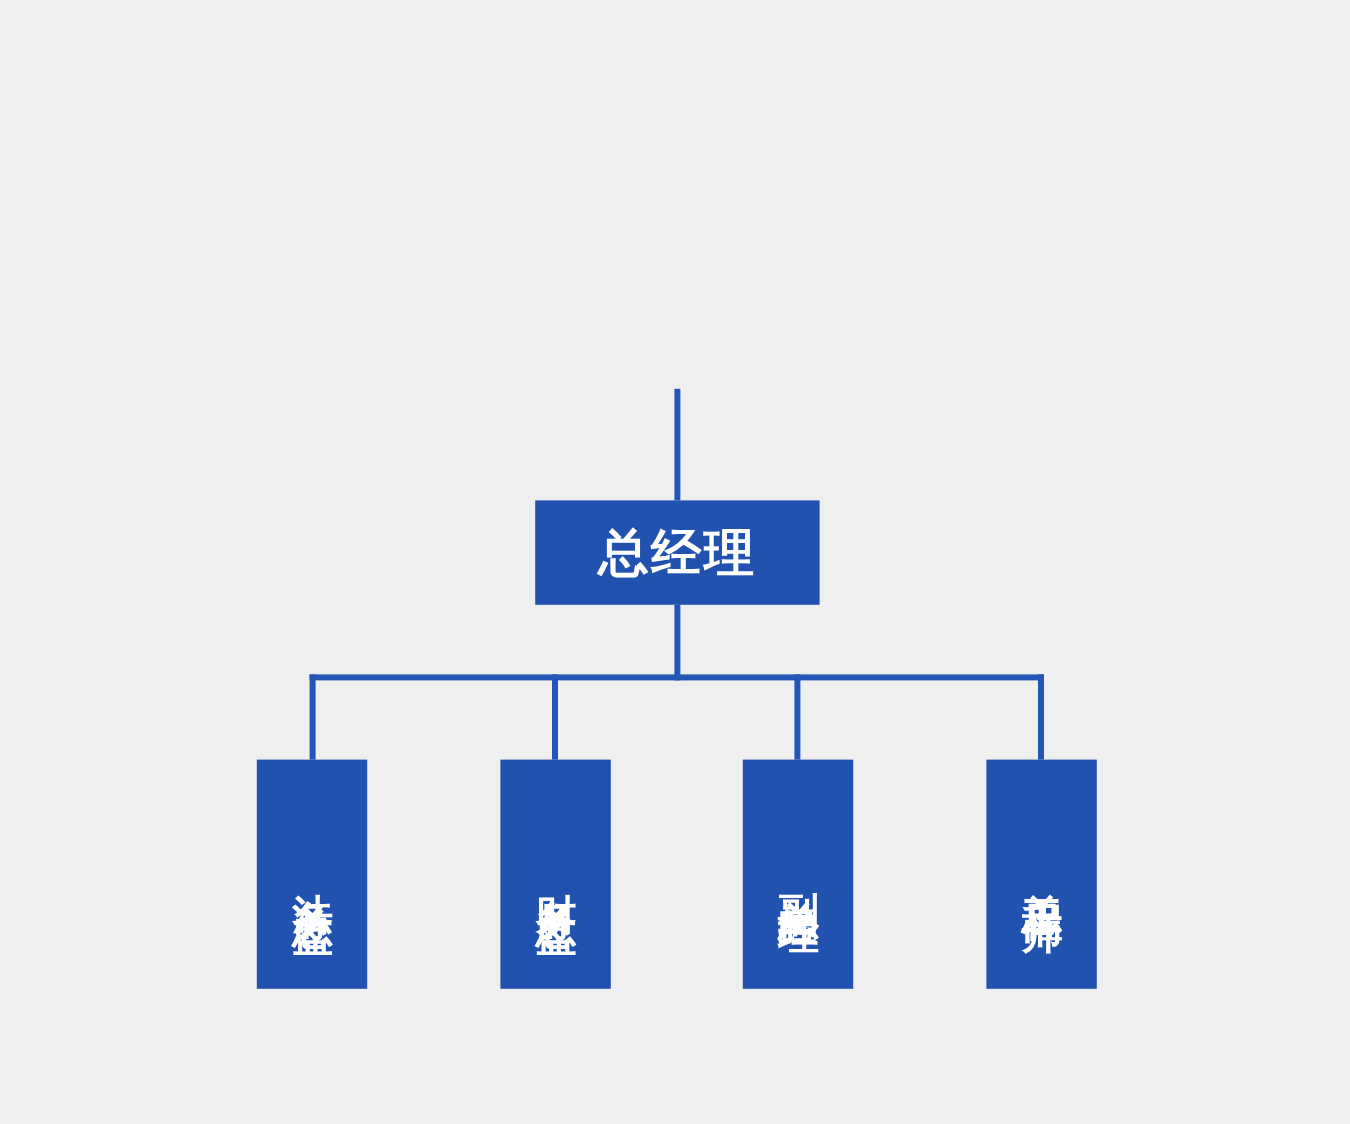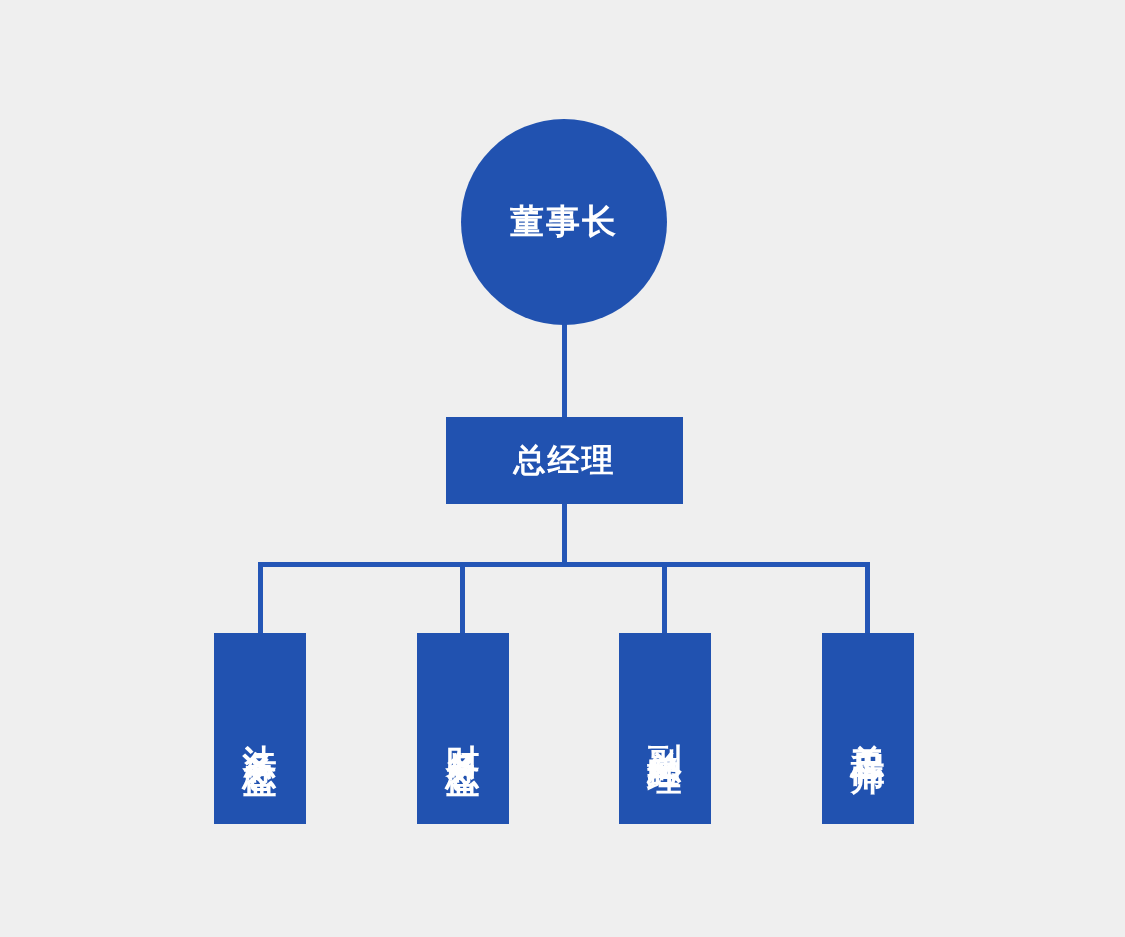--- a/index.html
+++ b/index.html
@@ -37,21 +37,21 @@
     height: 206px;
     border-radius: 50%;
     font-size: 34px;
     letter-spacing: 2px;
   }
   .gm-box {
     left: 446px;
     top: 417px;
     width: 237px;
     height: 87px;
-    font-size: 32px;
+    font-size: 42px;
     letter-spacing: 2px;
   }
   .child-box {
     top: 633px;
     width: 92px;
     height: 191px;
   }
   .child-1 { left: 214px; }
   .child-2 { left: 417px; }
   .child-3 { left: 619px; }
@@ -103,23 +103,20 @@
 <div class="canvas">
 
   <div class="connector line-root-gm"></div>
   <div class="connector line-gm-down"></div>
   <div class="connector line-branch-h"></div>
   <div class="connector drop drop-1"></div>
   <div class="connector drop drop-2"></div>
   <div class="connector drop drop-3"></div>
   <div class="connector drop drop-4"></div>
 
-  <div class="node root-circle">
-    <span>董事长</span>
-  </div>
 
   <div class="node gm-box">
     <span>总经理</span>
   </div>
 
   <div class="node child-box child-1">
     <span class="vtext">法务总监</span>
   </div>
 
   <div class="node child-box child-2">

